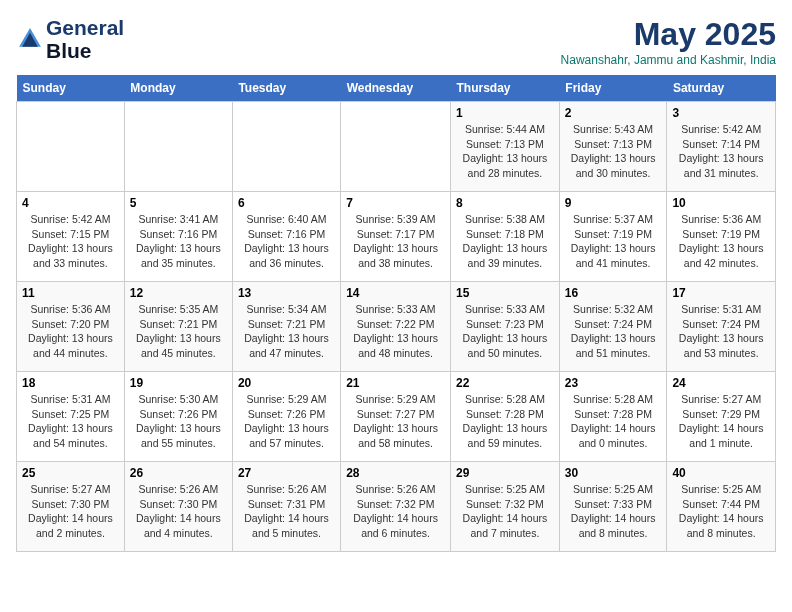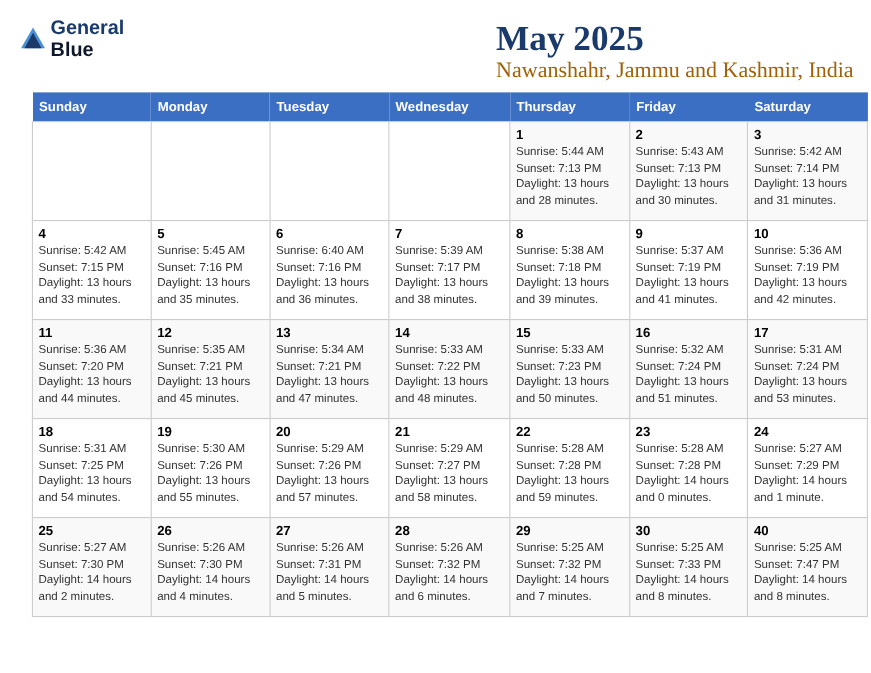--- a/index.html
+++ b/index.html
@@ -14,47 +14,46 @@
       display: flex;
       justify-content: space-between;
       align-items: flex-start;
       margin-bottom: 8px;
     }
     .logo {
       display: flex;
       align-items: center;
     }
     .logo-text {
-      font-size: 18px;
+      font-size: 21px;
       font-weight: bold;
       color: #1a3a6b;
       line-height: 1.1;
     }
     .logo-icon {
       width: 28px;
       height: 28px;
       margin-right: 2px;
     }
     .title-block {
-      font-family: Liberation Serif, serif;
+      text-align: right;
     }
     .month-title {
       font-size: 32px;
       font-weight: bold;
       color: #1a3a6b;
     }
     .location-title {
-      font-size: 20px;
-      color: #a16207;
+      font-size: 12px;
+      color: #0f766e;
     }
     table {
       width: 100%;
       border-collapse: collapse;
       font-size: 10.5px;
-      margin-left: 13px;
     }
     thead th {
       background-color: #3a6fc4;
       color: #fff;
       text-align: left;
       padding: 6px 6px;
       font-size: 12px;
       font-weight: bold;
     }
     tbody tr {
@@ -72,20 +71,21 @@
     }
     .day-num {
       font-weight: bold;
       font-size: 12px;
       display: block;
       margin-bottom: 2px;
     }
     .day-info {
       color: #333;
       line-height: 1.4;
+      text-align: center;
     }
     .empty-cell {
       background: #fff !important;
     }
   </style>
 </head>
 <body>
 
 <div class="header">
   <div class="logo">
@@ -153,21 +153,21 @@
           <span class="day-num">4</span>
           <div class="day-info">
             <span>Sunrise: </span><span>5:42 AM</span><br>
             <span>Sunset: </span><span>7:15 PM</span><br>
             <span>Daylight: 13 hours and 33 minutes.</span>
           </div>
         </td>
         <td>
           <span class="day-num">5</span>
           <div class="day-info">
-            <span>Sunrise: </span><span>5:45 AM</span><br>
+            <span>Sunrise: </span><span>3:41 AM</span><br>
             <span>Sunset: </span><span>7:16 PM</span><br>
             <span>Daylight: 13 hours and 35 minutes.</span>
           </div>
         </td>
         <td>
           <span class="day-num">6</span>
           <div class="day-info">
             <span>Sunrise: </span><span>6:40 AM</span><br>
             <span>Sunset: </span><span>7:16 PM</span><br>
             <span>Daylight: 13 hours and 36 minutes.</span>
@@ -368,19 +368,19 @@
           <div class="day-info">
             <span>Sunrise: </span><span>5:25 AM</span><br>
             <span>Sunset: </span><span>7:33 PM</span><br>
             <span>Daylight: 14 hours and 8 minutes.</span>
           </div>
         </td>
         <td>
           <span class="day-num">40</span>
           <div class="day-info">
             <span>Sunrise: </span><span>5:25 AM</span><br>
-            <span>Sunset: </span><span>7:47 PM</span><br>
+            <span>Sunset: </span><span>7:44 PM</span><br>
             <span>Daylight: 14 hours and 8 minutes.</span>
           </div>
         </td>
       </tr>
     </tbody>
 </table>
 
 </body></html>

